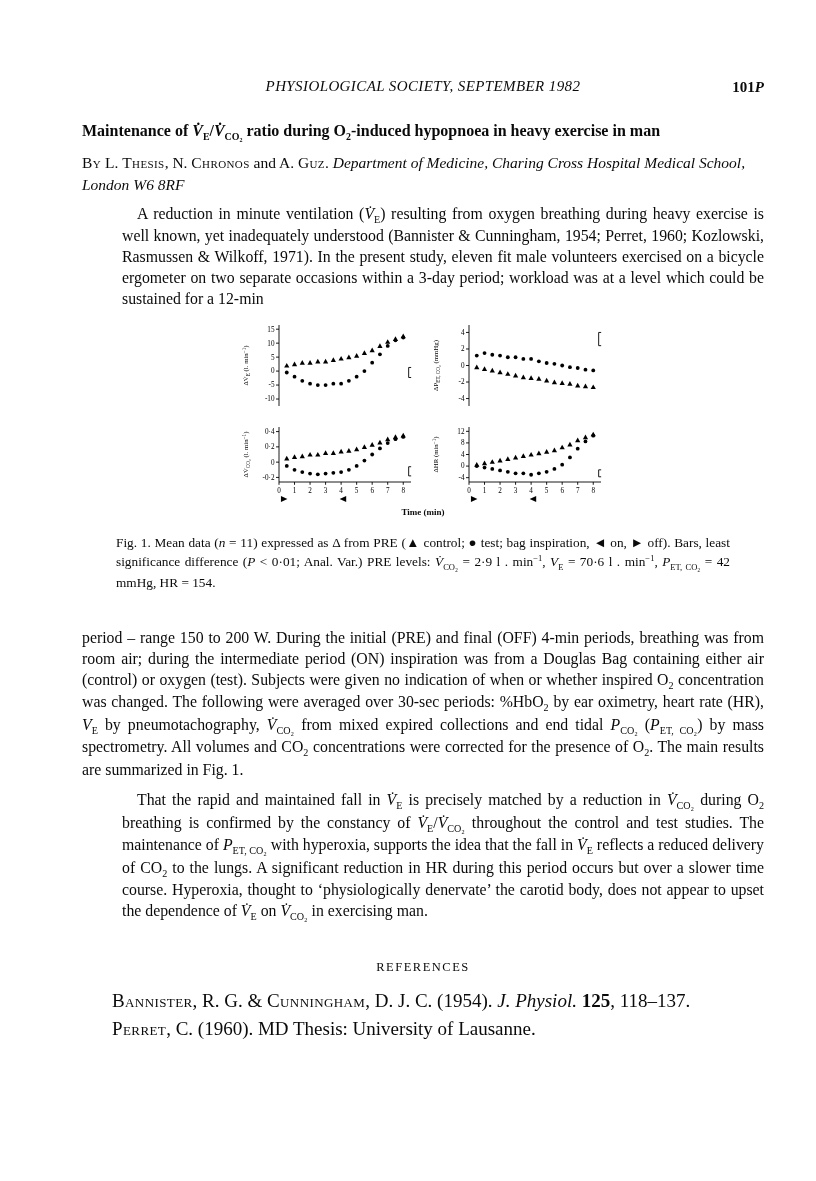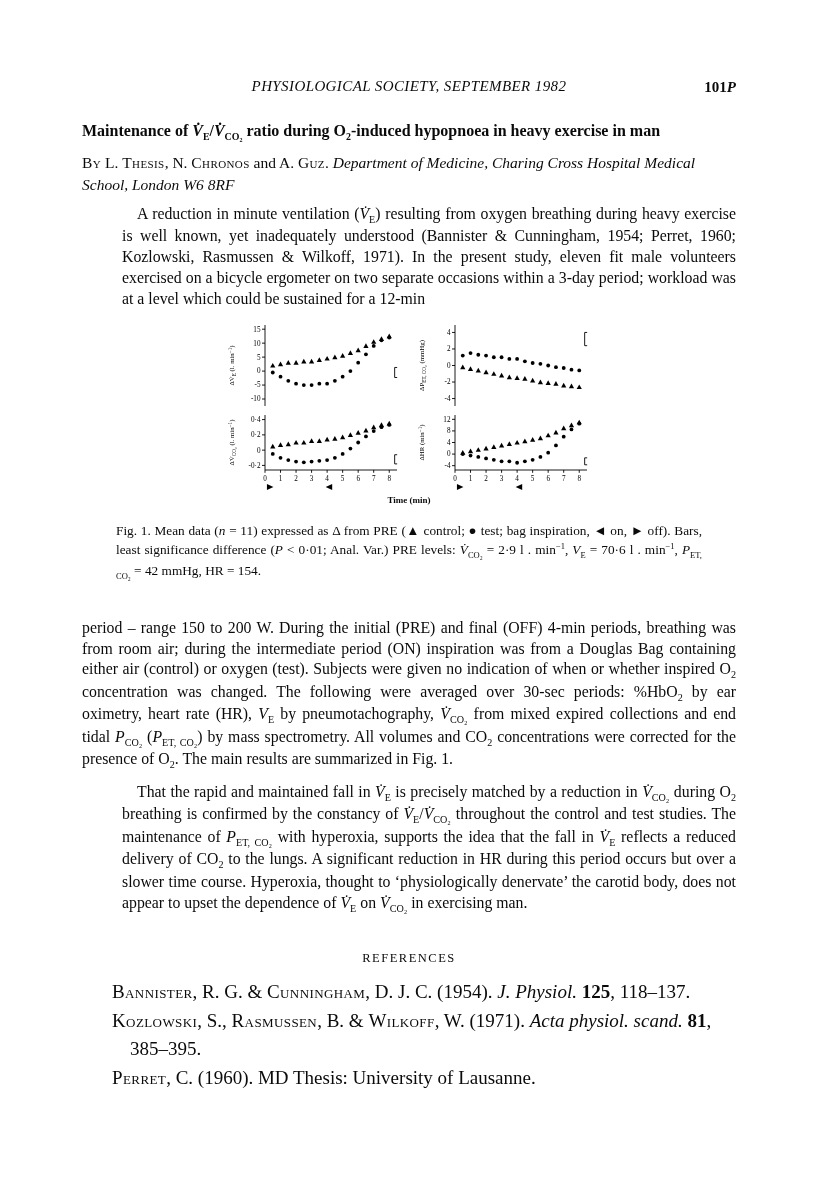--- a/index.html
+++ b/index.html
@@ -1,39 +1,39 @@
 <!DOCTYPE html>
 <html><head>
 <meta charset="utf-8">
 <style>
   * { margin:0; padding:0; box-sizing:border-box; }
   html, body { background:#ffffff; }
   body {
     width:816px; height:1181px; overflow:hidden;
     font-family:"Liberation Serif", serif; color:#0a0a0a;
   }
-  .page { padding:78px 80px 0 82px; }
+  .page { padding:78px 52px 0 82px; }
 
   .header { position:relative; font-size:15px; margin-bottom:24px; height:18px; }
   .running-title { text-align:center; font-style:italic; letter-spacing:0.4px; }
   .page-number { position:absolute; right:0; top:1px; font-weight:bold;text-align:center; }
 
   .title { font-size:16px; font-weight:bold; line-height:1.38; margin-bottom:8px; }
   .title sub { font-size:62%; }
   .byline { font-size:15.5px; line-height:1.45; margin-bottom:7px; }
   .sc { font-variant:small-caps; letter-spacing:0.4px; }
 
   .body { font-size:15.8px; line-height:1.32; text-align:justify; }
   .body sub, .body sup, .byline sub { font-size:64%; }
   .indent { text-indent:15px;margin-left:40px; }
 
   .figure { margin-top:10px; }
   .fig-grid {
     display:grid; grid-template-columns:178px 178px;
-    column-gap:12px; row-gap:0; justify-content:center;
+    column-gap:12px; row-gap:0; justify-content:center;gap:12px;
   }
   .panel { line-height:0; }
   .fig-xlabel {
     text-align:center; font-size:9px; font-weight:bold; margin-top:1px;
     font-family:"Liberation Serif", serif;
   }
   .caption {
     font-size:13.3px; line-height:1.43; margin:16px 34px 0 34px;
     text-align:justify; display:block;
   }
@@ -305,17 +305,16 @@
     <figcaption class="caption">Fig. 1. Mean data (<i>n</i> = 11) expressed as Δ from PRE (▲ control; ● test; bag inspiration, ◄ on, ► off). Bars, least significance difference (<i>P</i> &lt; 0·01; Anal. Var.) PRE levels: <i>V̇</i><sub>CO₂</sub> = 2·9 l . min<sup>−1</sup>, <i>V</i><sub>E</sub> = 70·6 l . min<sup>−1</sup>, <i>P</i><sub>ET, CO₂</sub> = 42 mmHg, HR = 154.</figcaption>
   </figure>
 
   <p class="body para2">period – range 150 to 200 W. During the initial (PRE) and final (OFF) 4-min periods, breathing was from room air; during the intermediate period (ON) inspiration was from a Douglas Bag containing either air (control) or oxygen (test). Subjects were given no indication of when or whether inspired O<sub>2</sub> concentration was changed. The following were averaged over 30-sec periods: %HbO<sub>2</sub> by ear oximetry, heart rate (HR), <i>V</i><sub>E</sub> by pneumotachography, <i>V̇</i><sub>CO₂</sub> from mixed expired collections and end tidal <i>P</i><sub>CO₂</sub> (<i>P</i><sub>ET, CO₂</sub>) by mass spectrometry. All volumes and CO<sub>2</sub> concentrations were corrected for the presence of O<sub>2</sub>. The main results are summarized in Fig. 1.</p>
 
   <p class="body indent para3">That the rapid and maintained fall in <i>V̇</i><sub>E</sub> is precisely matched by a reduction in <i>V̇</i><sub>CO₂</sub> during O<sub>2</sub> breathing is confirmed by the constancy of <i>V̇</i><sub>E</sub>/<i>V̇</i><sub>CO₂</sub> throughout the control and test studies. The maintenance of <i>P</i><sub>ET, CO₂</sub> with hyperoxia, supports the idea that the fall in <i>V̇</i><sub>E</sub> reflects a reduced delivery of CO<sub>2</sub> to the lungs. A significant reduction in HR during this period occurs but over a slower time course. Hyperoxia, thought to ‘physiologically denervate’ the carotid body, does not appear to upset the dependence of <i>V̇</i><sub>E</sub> on <i>V̇</i><sub>CO₂</sub> in exercising man.</p>
 
   <div class="refs">
     <div class="refs-heading">REFERENCES</div>
     <div class="ref-item"><span class="sc">Bannister</span>, R. G. &amp; <span class="sc">Cunningham</span>, D. J. C. (1954). <i>J. Physiol.</i> <b>125</b>, 118–137.</div>
-    <div class="ref-item"><span class="sc">Kozlowski</span>, S., <span class="sc">Rasmussen</span>, B. &amp; <span class="sc">Wilkoff</span>, W. (1971). <i>Acta physiol. scand.</i> <b>81</b>, 385–395.</div>
     <div class="ref-item"><span class="sc">Perret</span>, C. (1960). MD Thesis: University of Lausanne.</div>
   </div>
 
 </div>
 
 </body></html>

